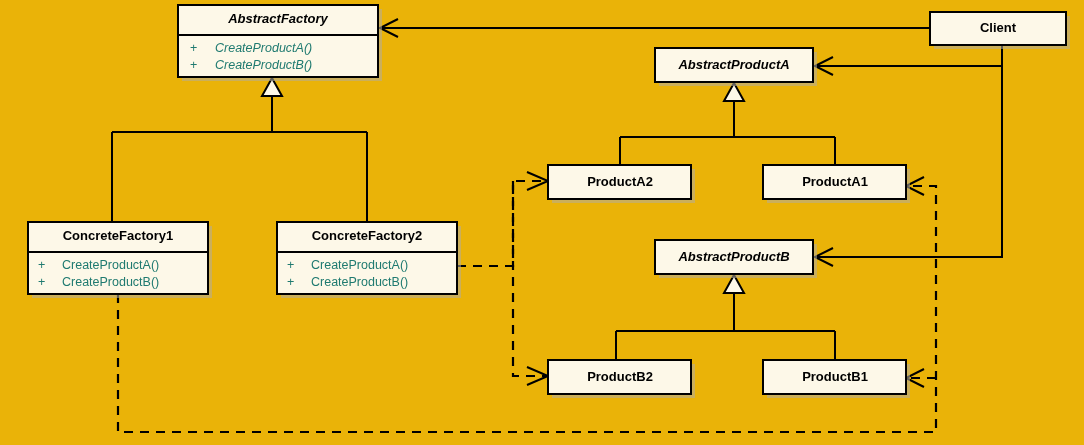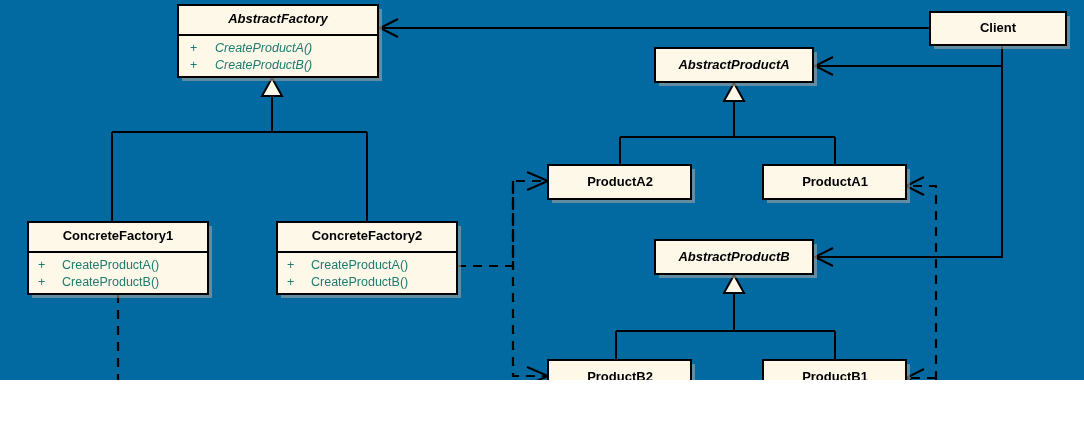--- a/index.html
+++ b/index.html
@@ -6,22 +6,22 @@
     margin: 0;
     padding: 0;
     background: #ffffff;
   }
   body {
     font-family: "Liberation Sans", sans-serif;
   }
   #diagram-root {
     position: relative;
     width: 1084px;
-    height: 380px;
-    background: #0369a1;
+    height: 445px;
+    background: #eab308;
     overflow: hidden;
   }
   svg.canvas {
     position: absolute;
     top: 0;
     left: 0;
     width: 1084px;
     height: 445px;
   }
   .box-rect {

